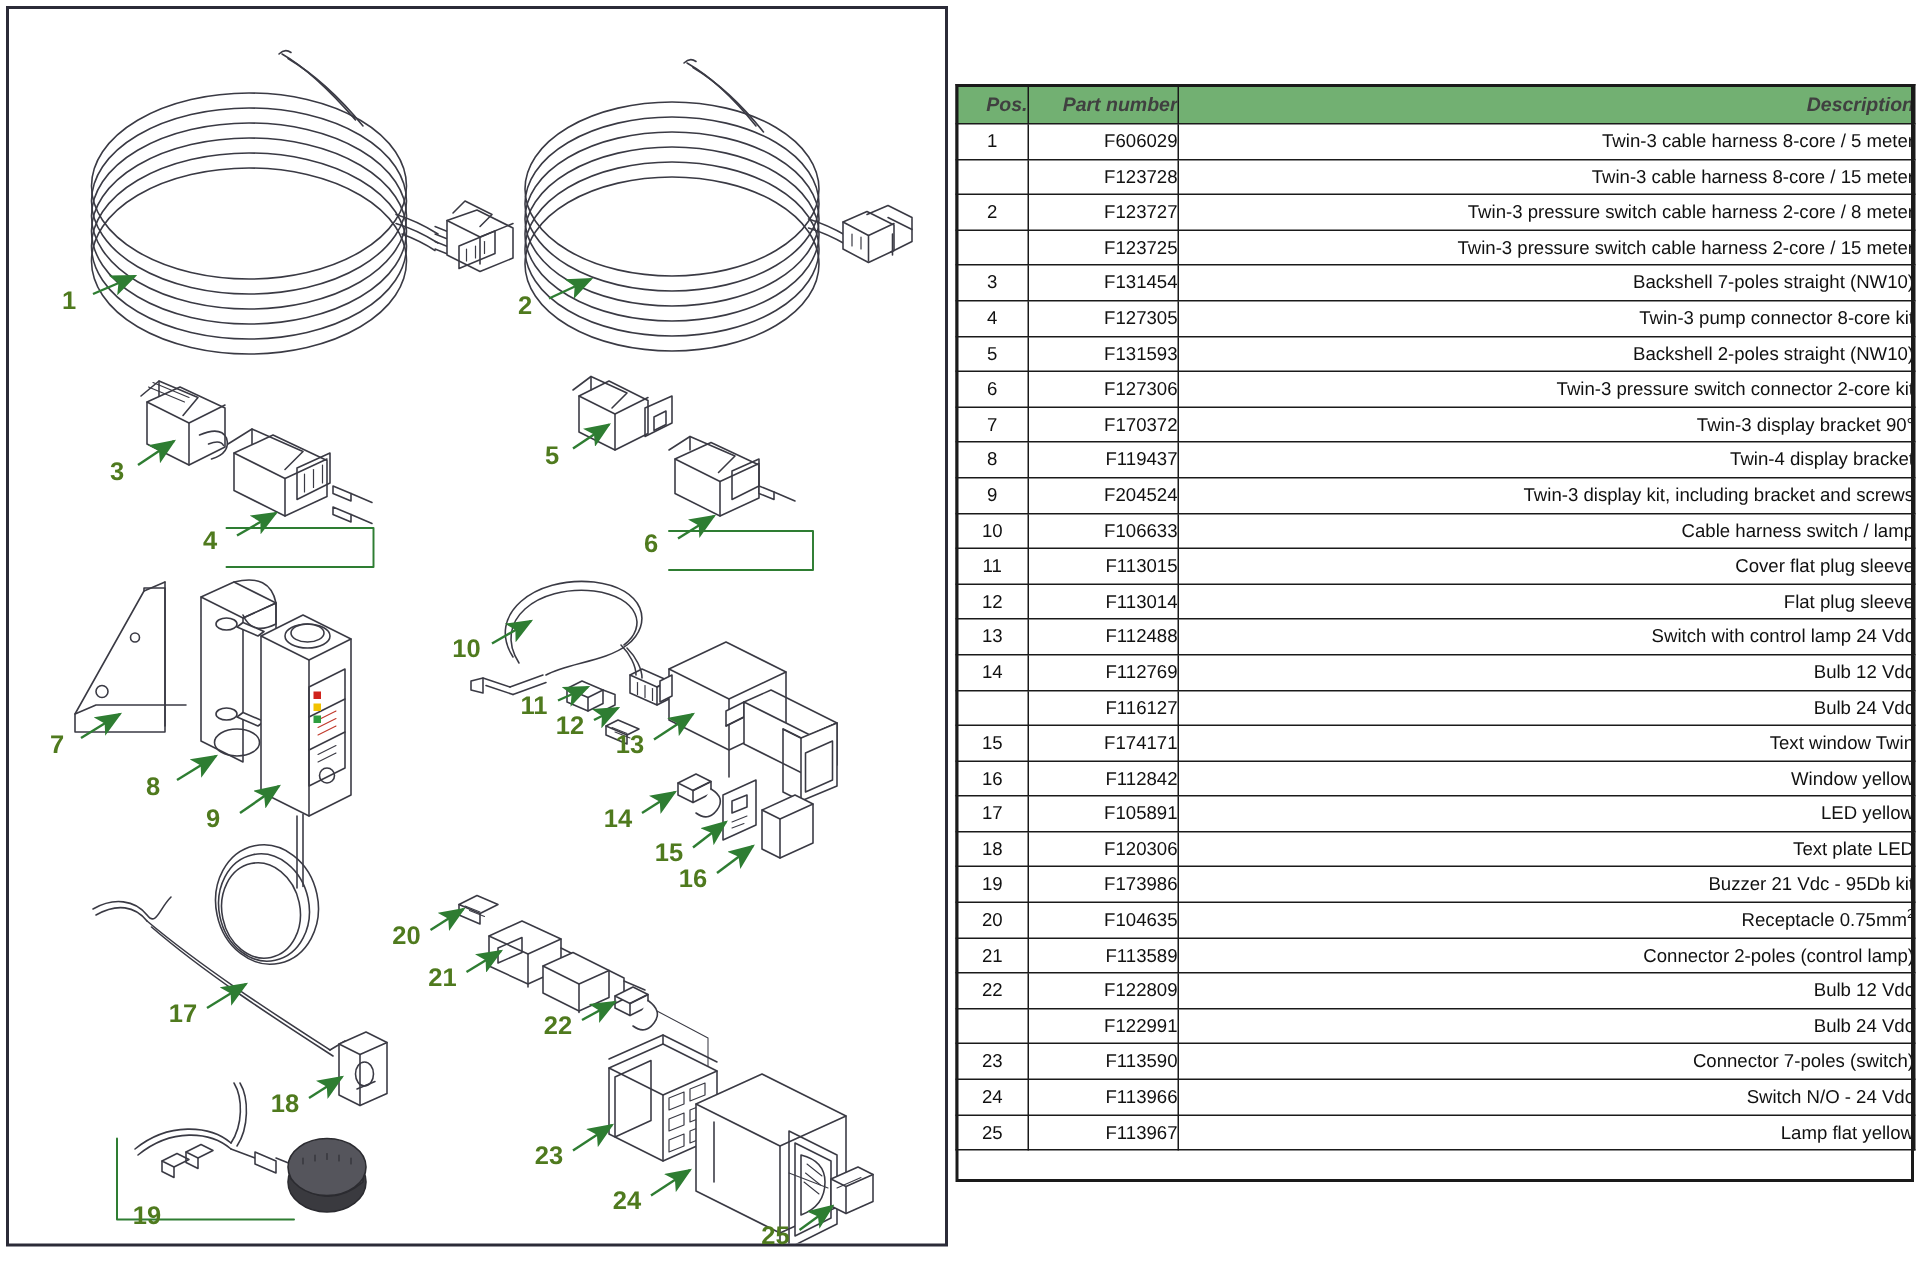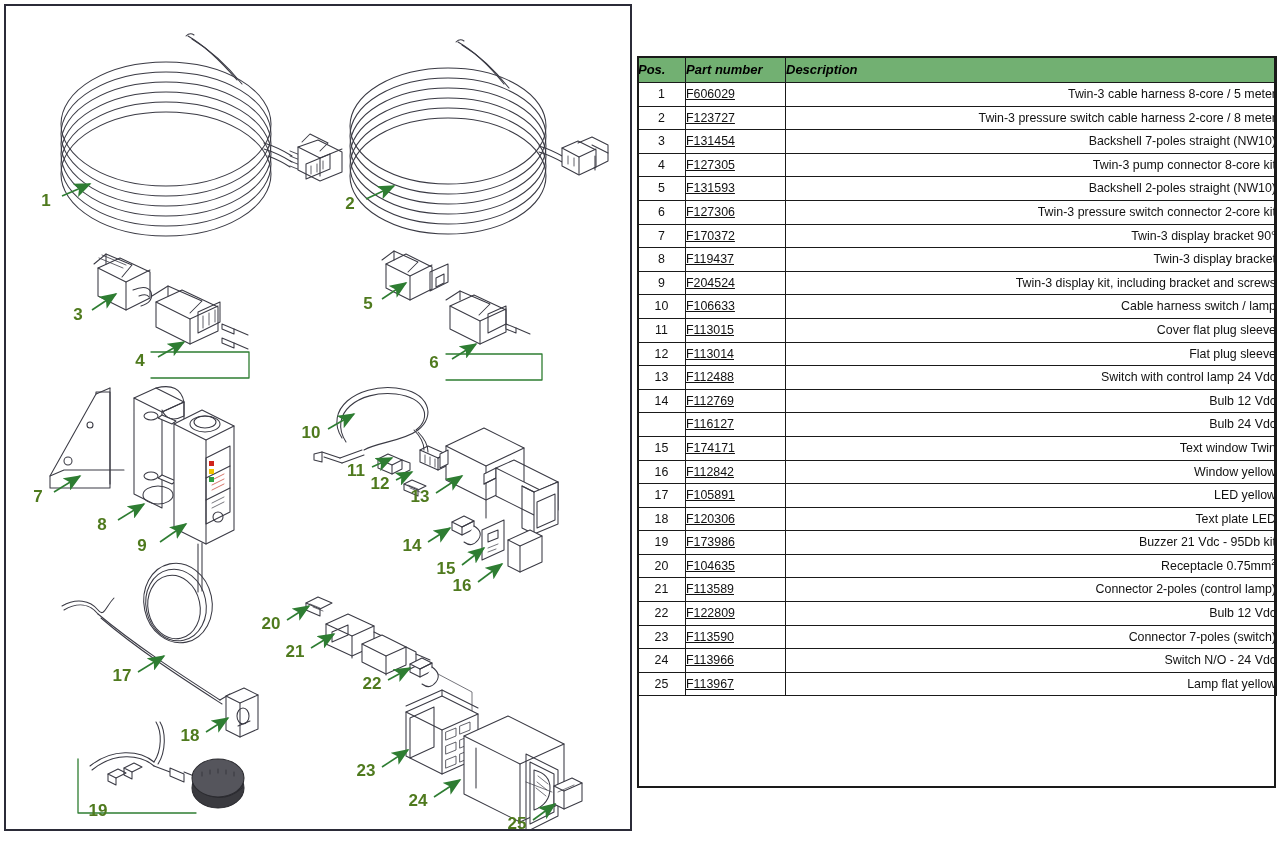--- a/index.html
+++ b/index.html
@@ -23,30 +23,30 @@
     border-collapse:collapse;width:639px;
     table-layout:fixed;
   }
   table.parts th,table.parts td{
     border:1px solid #1a1a1a;
     font-size:12.4px;color:#111;
     height:22.6px;line-height:22.6px;padding:0;
     overflow:hidden;white-space:nowrap;
   }
   table.parts thead th{
-    background:#72b072;color:#000000;
+    background:#72b072;color:#404040;
     font-weight:bold;font-style:italic;font-size:13px;
-    text-align:left;height:25px;line-height:25px;
+    text-align:right;height:25px;line-height:25px;
     border:1px solid #1a1a1a;
   }
   col.c-pos{width:48px;}
   col.c-part{width:100px;}
   col.c-desc{width:491px;}
   td.pos{text-align:center;}
-  td.part{text-align:left;text-decoration:underline;}
+  td.part{text-align:right;}
   td.desc{text-align:right;padding-left:6px;}
   sup{font-size:8.5px;vertical-align:super;line-height:0;}
   .outer-rule{
     position:absolute;left:637px;top:56px;width:639px;height:732px;
     border:2px solid #1a1a1a;box-sizing:border-box;pointer-events:none;
   }
 </style>
 </head>
 <body>
 
@@ -496,25 +496,35 @@
         <th>Description</th>
       </tr>
     </thead>
     <tbody id="parts-body">
         <tr>
           <td class="pos">1</td>
           <td class="part">F606029</td>
           <td class="desc">Twin-3 cable harness 8-core / 5 meter</td>
         </tr>
         <tr>
+          <td class="pos"></td>
+          <td class="part">F123728</td>
+          <td class="desc">Twin-3 cable harness 8-core / 15 meter</td>
+        </tr>
+        <tr>
           <td class="pos">2</td>
           <td class="part">F123727</td>
           <td class="desc">Twin-3 pressure switch cable harness 2-core / 8 meter</td>
         </tr>
         <tr>
+          <td class="pos"></td>
+          <td class="part">F123725</td>
+          <td class="desc">Twin-3 pressure switch cable harness 2-core / 15 meter</td>
+        </tr>
+        <tr>
           <td class="pos">3</td>
           <td class="part">F131454</td>
           <td class="desc">Backshell 7-poles straight (NW10)</td>
         </tr>
         <tr>
           <td class="pos">4</td>
           <td class="part">F127305</td>
           <td class="desc">Twin-3 pump connector 8-core kit</td>
         </tr>
         <tr>
@@ -528,21 +538,21 @@
           <td class="desc">Twin-3 pressure switch connector 2-core kit</td>
         </tr>
         <tr>
           <td class="pos">7</td>
           <td class="part">F170372</td>
           <td class="desc">Twin-3 display bracket 90°</td>
         </tr>
         <tr>
           <td class="pos">8</td>
           <td class="part">F119437</td>
-          <td class="desc">Twin-3 display bracket</td>
+          <td class="desc">Twin-4 display bracket</td>
         </tr>
         <tr>
           <td class="pos">9</td>
           <td class="part">F204524</td>
           <td class="desc">Twin-3 display kit, including bracket and screws</td>
         </tr>
         <tr>
           <td class="pos">10</td>
           <td class="part">F106633</td>
           <td class="desc">Cable harness switch / lamp</td>
@@ -604,20 +614,25 @@
         </tr>
         <tr>
           <td class="pos">21</td>
           <td class="part">F113589</td>
           <td class="desc">Connector 2-poles (control lamp)</td>
         </tr>
         <tr>
           <td class="pos">22</td>
           <td class="part">F122809</td>
           <td class="desc">Bulb 12 Vdc</td>
+        </tr>
+        <tr>
+          <td class="pos"></td>
+          <td class="part">F122991</td>
+          <td class="desc">Bulb 24 Vdc</td>
         </tr>
         <tr>
           <td class="pos">23</td>
           <td class="part">F113590</td>
           <td class="desc">Connector 7-poles (switch)</td>
         </tr>
         <tr>
           <td class="pos">24</td>
           <td class="part">F113966</td>
           <td class="desc">Switch N/O - 24 Vdc</td>

